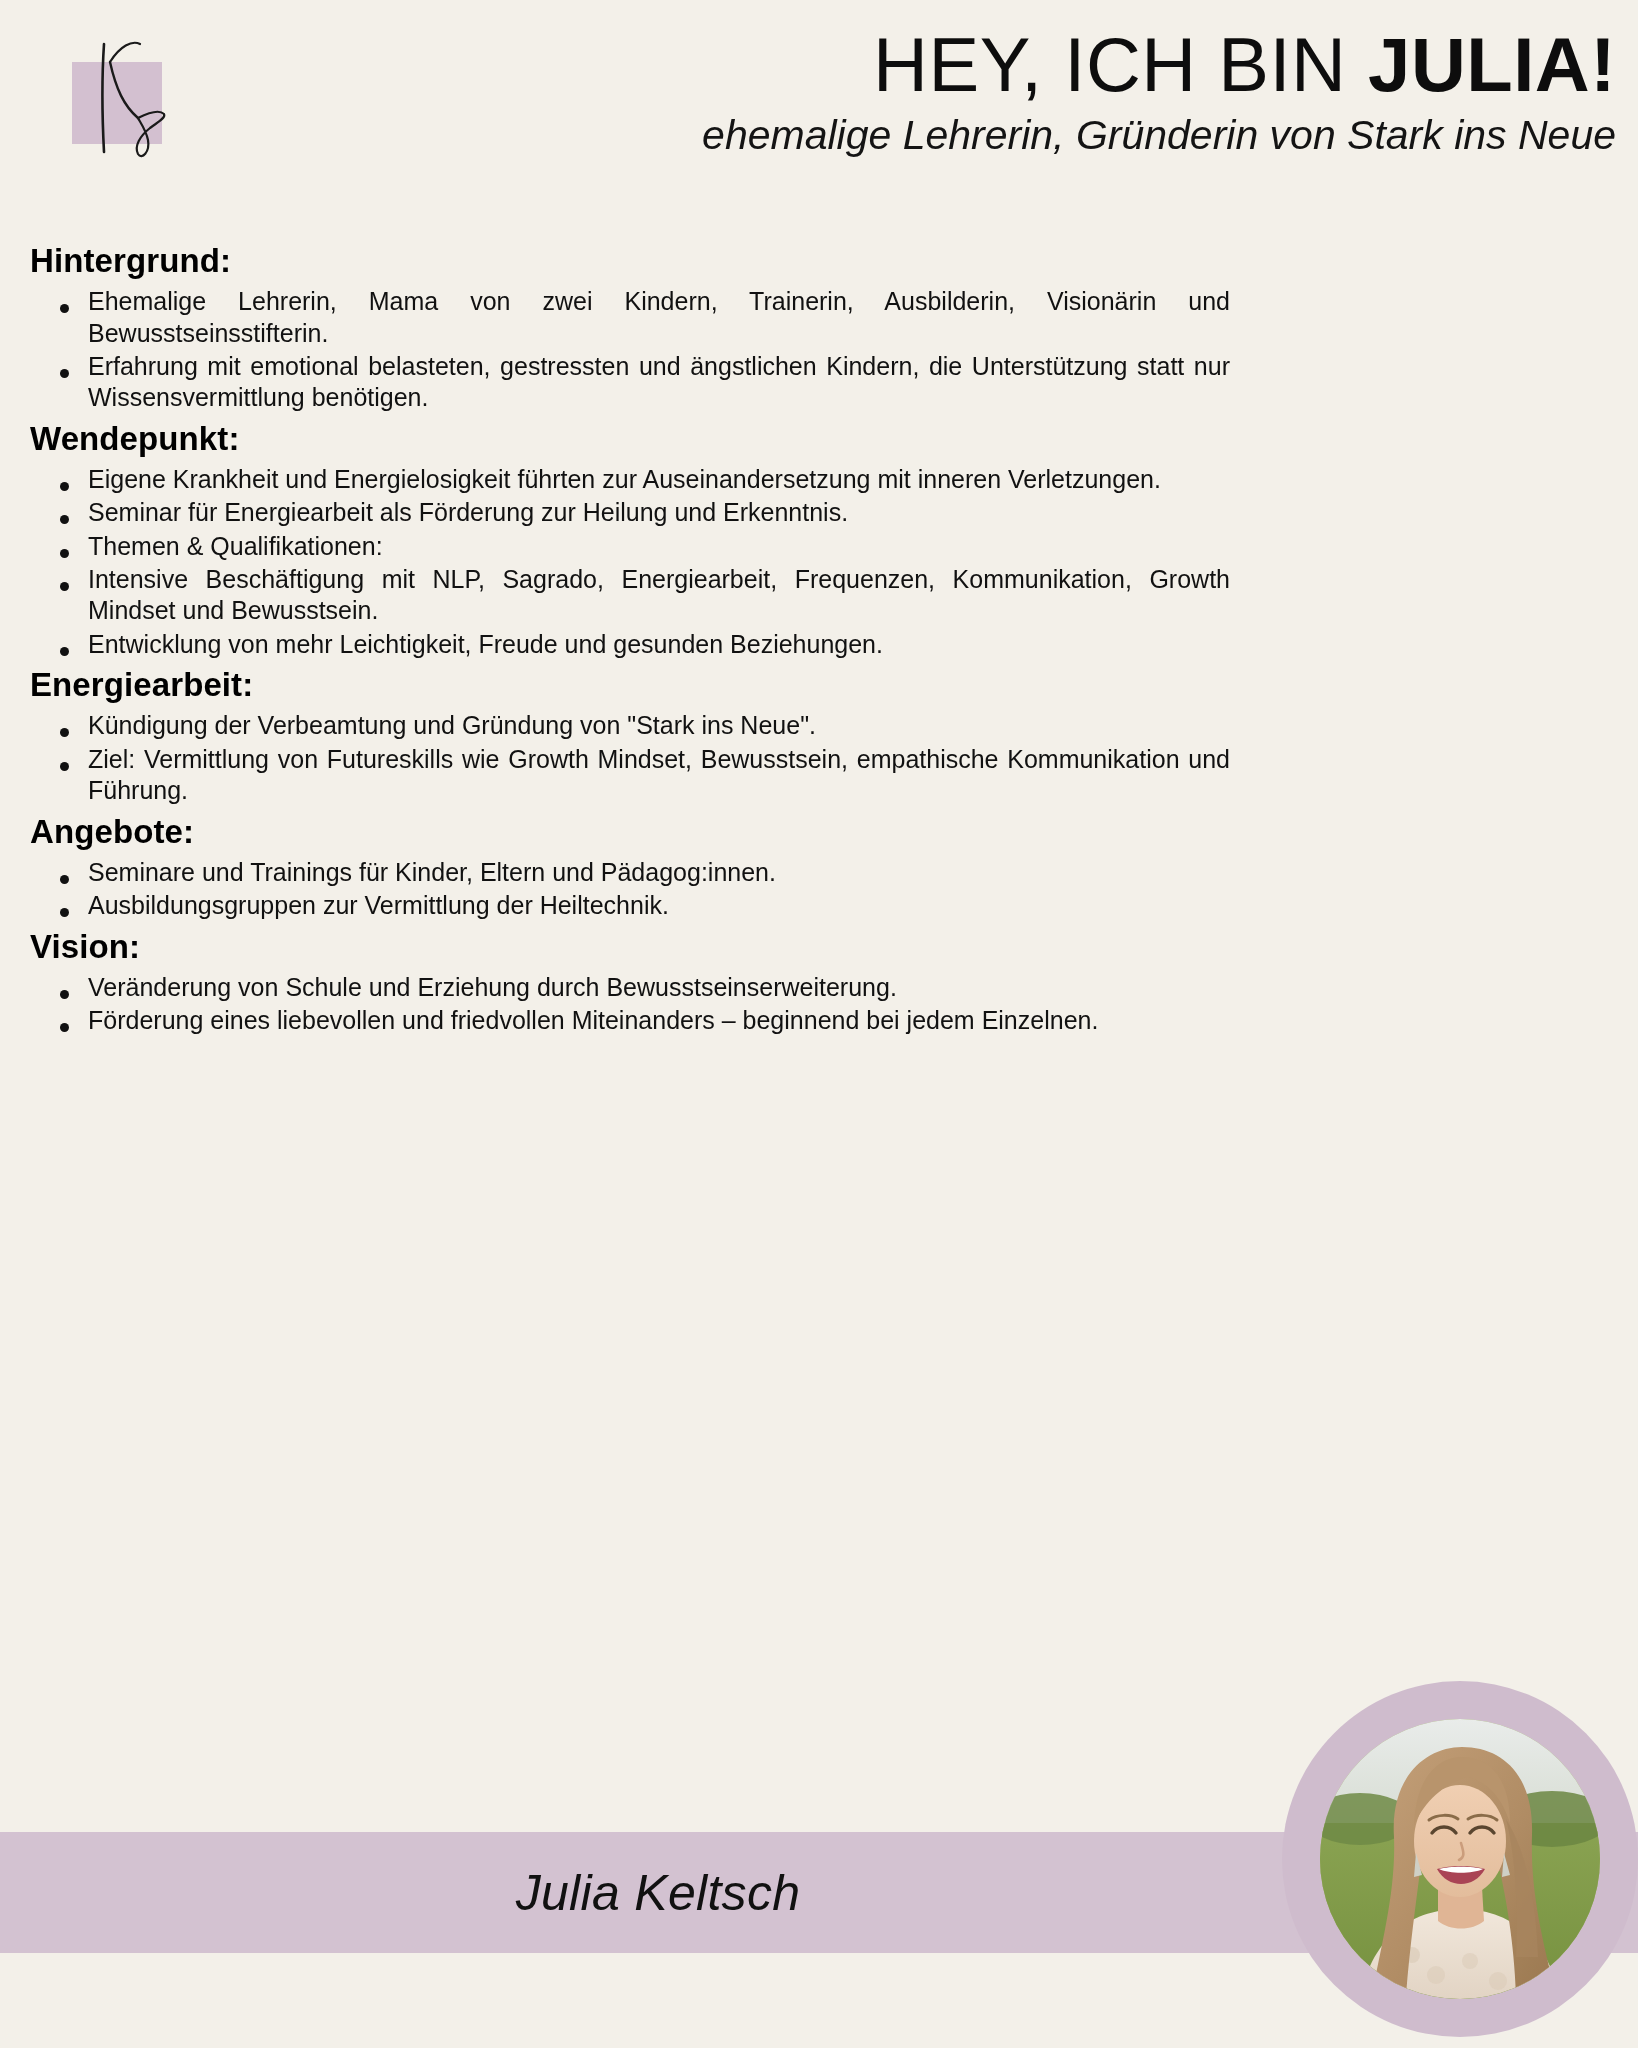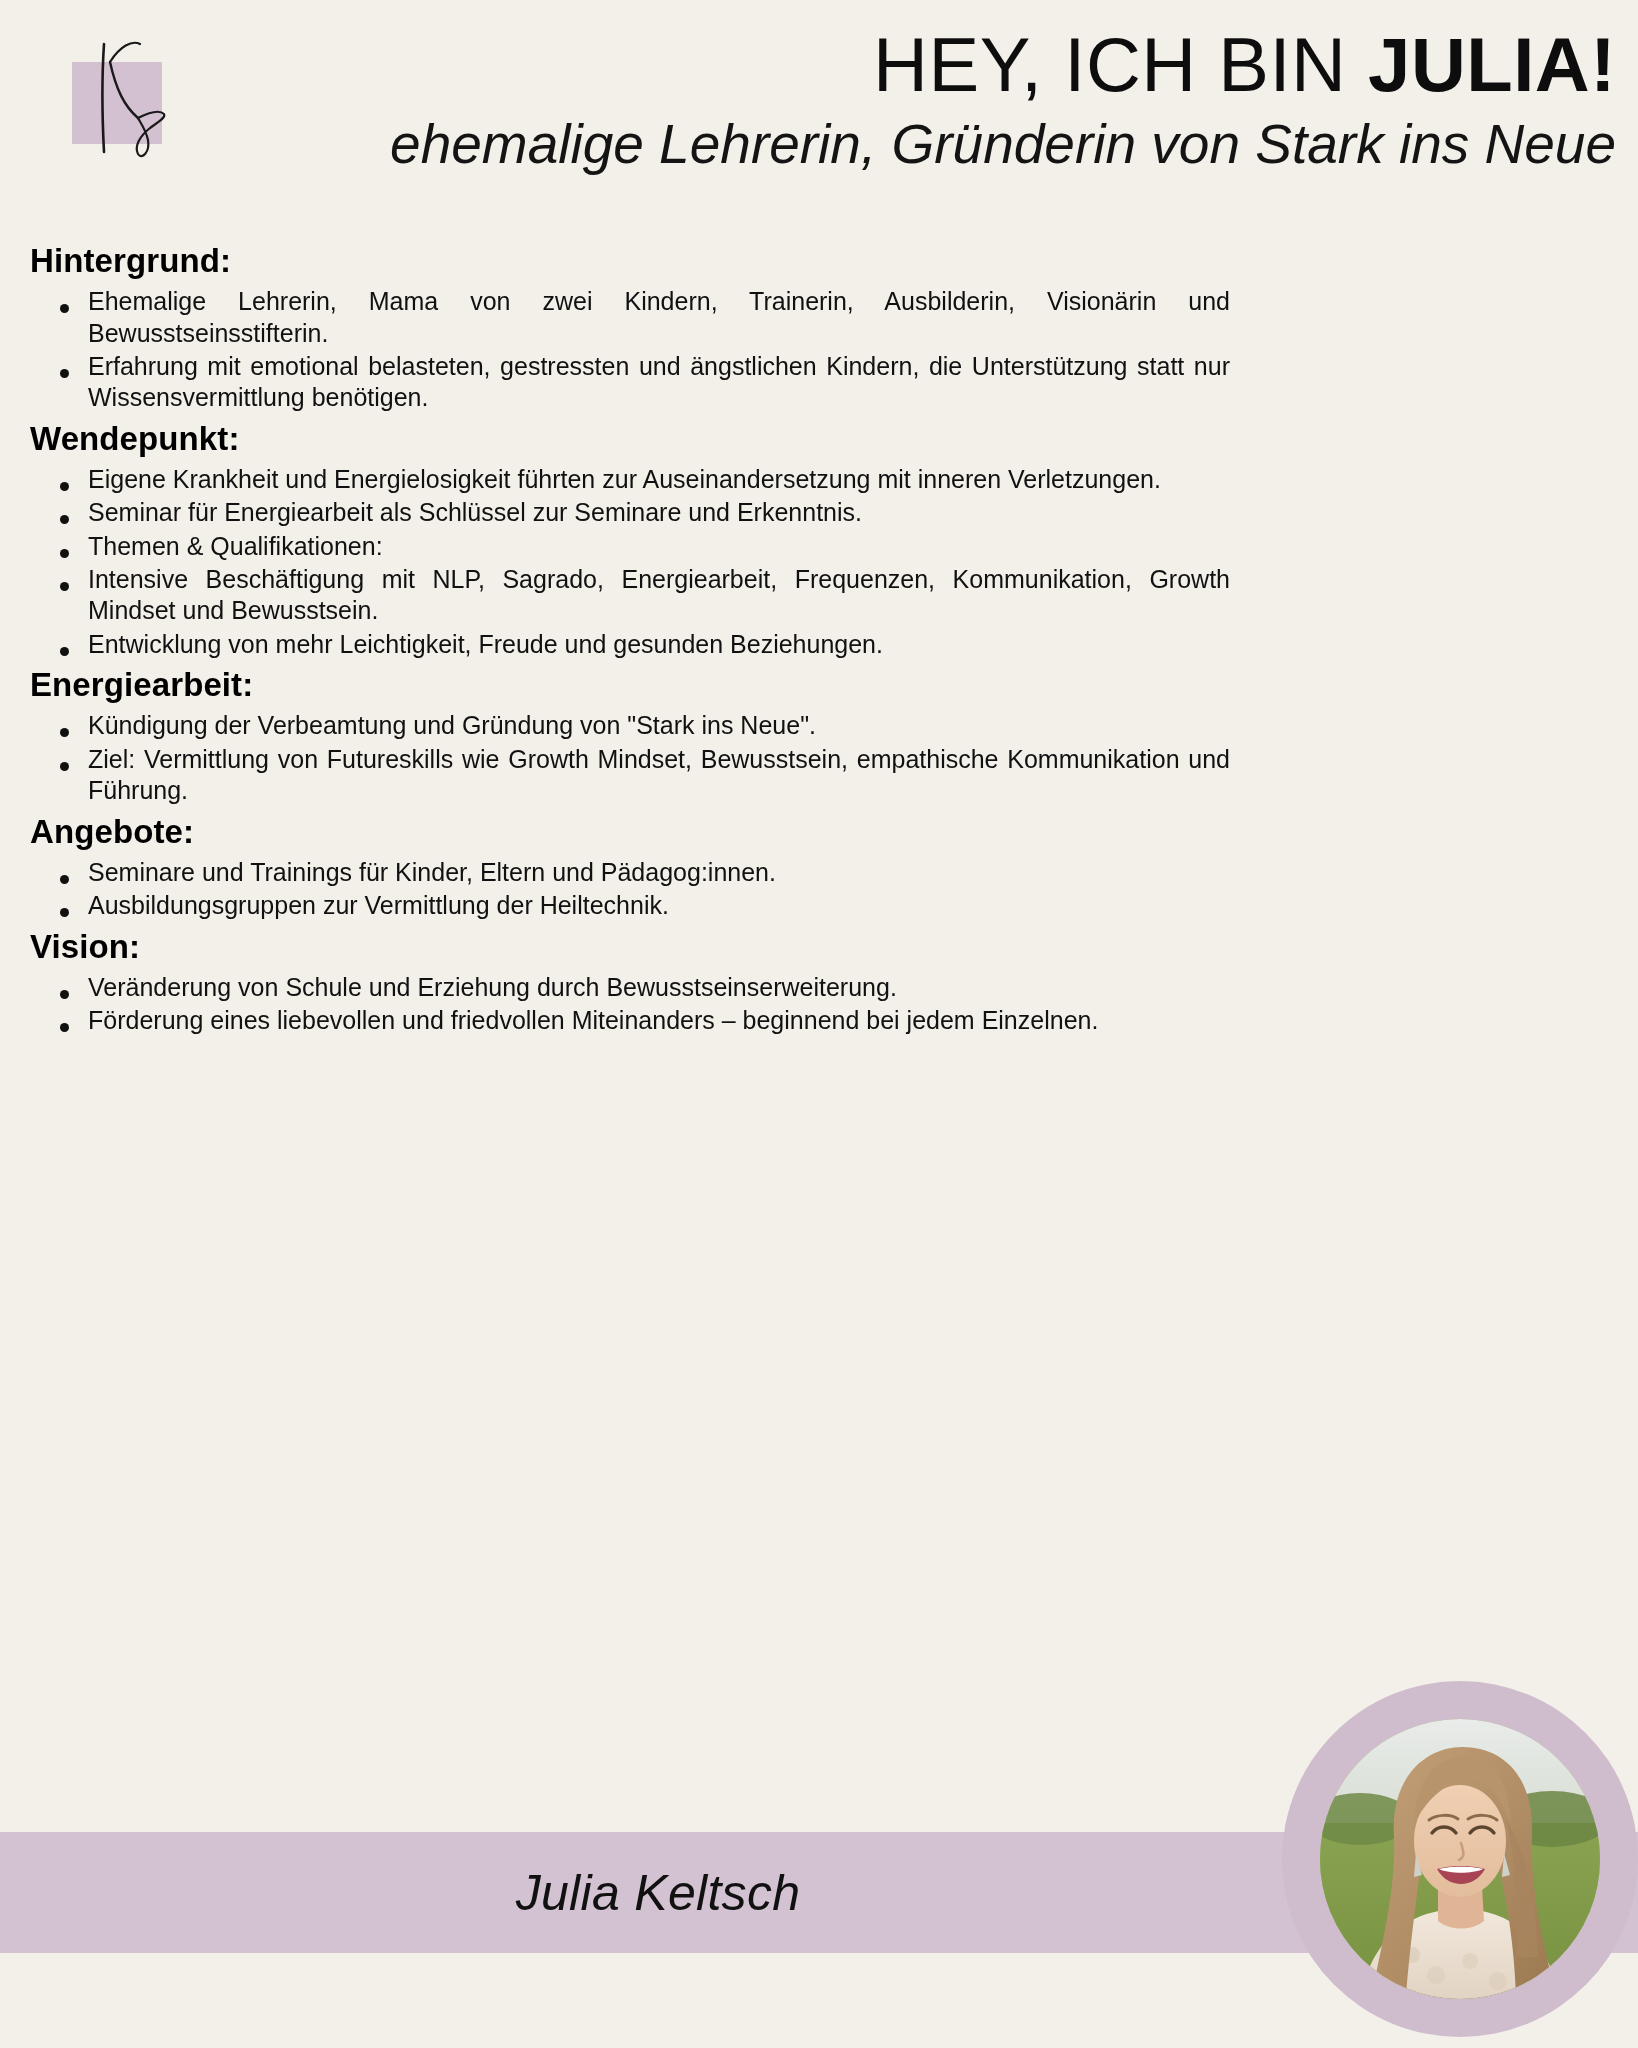--- a/index.html
+++ b/index.html
@@ -68,21 +68,21 @@
     font-weight: 400;
     color: #0d0d0d;
     margin: 0;
     white-space: nowrap;
   }
   .title .bold {
     font-weight: 700;
   }
   .subtitle {
     font-family: "Liberation Sans Narrow", "Liberation Sans", sans-serif;
-    font-size: 55px;
+    font-size: 41px;
     font-style: italic;
     font-weight: 400;
     color: #141414;
     margin: 10px 0 0 0;
     white-space: nowrap;
   }
 
   
   .content {
     position: absolute;
@@ -225,21 +225,21 @@
       <ul class="bullets">
         <li>Ehemalige Lehrerin, Mama von zwei Kindern, Trainerin, Ausbilderin, Visionärin und Bewusstseinsstifterin.</li>
         <li>Erfahrung mit emotional belasteten, gestressten und ängstlichen Kindern, die Unterstützung statt nur Wissensvermittlung benötigen.</li>
       </ul>
     </div>
 
     <div class="section">
       <div class="section-heading">Wendepunkt:</div>
       <ul class="bullets">
         <li>Eigene Krankheit und Energielosigkeit führten zur Auseinandersetzung mit inneren Verletzungen.</li>
-        <li class="nojustify">Seminar für Energiearbeit als Schlüssel zur Seminare und Erkenntnis.</li>
+        <li class="nojustify">Seminar für Energiearbeit als Förderung zur Heilung und Erkenntnis.</li>
         <li class="nojustify">Themen &amp; Qualifikationen:</li>
         <li>Intensive Beschäftigung mit NLP, Sagrado, Energiearbeit, Frequenzen, Kommunikation, Growth Mindset und Bewusstsein.</li>
         <li class="nojustify">Entwicklung von mehr Leichtigkeit, Freude und gesunden Beziehungen.</li>
       </ul>
     </div>
 
     <div class="section">
       <div class="section-heading">Energiearbeit:</div>
       <ul class="bullets">
         <li class="nojustify">Kündigung der Verbeamtung und Gründung von "Stark ins Neue".</li>

